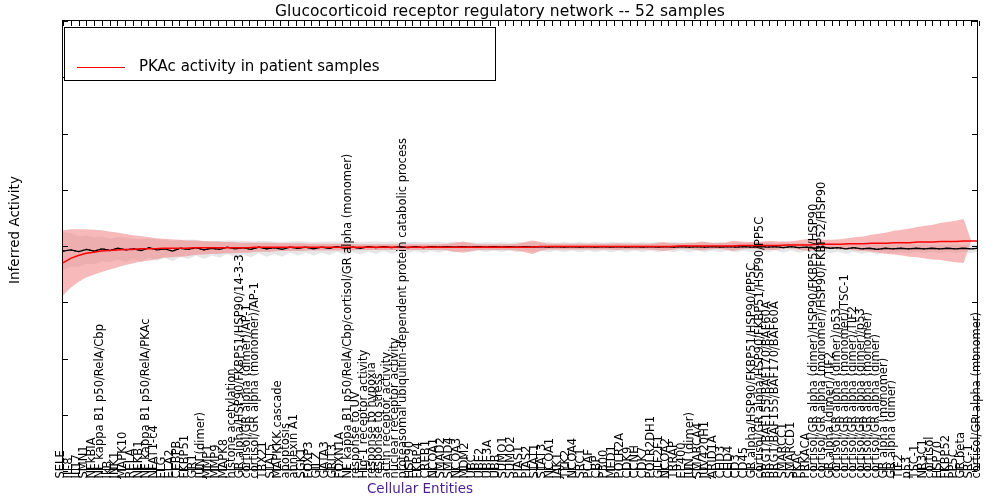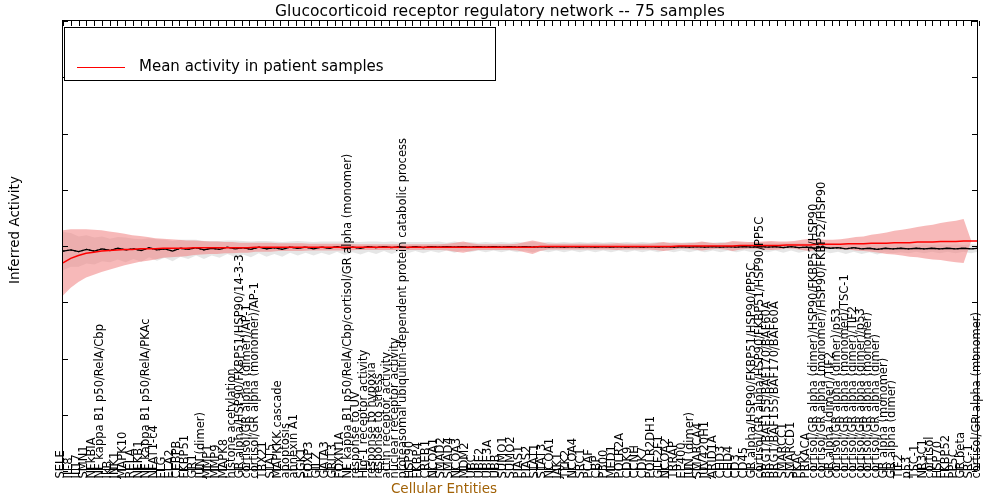--- a/index.html
+++ b/index.html
@@ -6,21 +6,21 @@
   body{width:1000px;height:500px;overflow:hidden;
        font-family:"DejaVu Sans","Liberation Sans",sans-serif;}
   #fig{position:relative;width:1000px;height:500px;background:#fff;}
 
   #title{position:absolute;left:0;top:2px;width:1000px;text-align:center;
          font-size:15.5px;color:#000;letter-spacing:.1px;}
 
   #ylabel{position:absolute;left:-86px;top:222px;width:200px;text-align:center;
           font-size:13.5px;color:#000;transform:rotate(-90deg);}
   #xlabel{position:absolute;left:0;top:480px;width:840px;text-align:center;
-          font-size:13.5px;color:#a16207;margin-left:24px;}
+          font-size:13.5px;color:#4c1d95;}
 
   
   #plot{position:absolute;left:62px;top:20px;width:916px;height:450px;
         border:1.1px solid #000;box-sizing:border-box;overflow:visible;}
   #clip{position:absolute;inset:0;overflow:hidden;}
   #svg{display:block;}
   .ytickmark{position:absolute;left:0;width:5px;height:1px;background:#000;}
   .ytickmarkR{position:absolute;right:0;width:5px;height:1px;background:#000;}
   .xtickmark{position:absolute;bottom:0;width:1px;height:5px;background:#000;}
   .xtickmarkT{position:absolute;top:0;width:1px;height:5px;background:#000;}
@@ -37,21 +37,21 @@
   .lgline{position:absolute;left:12px;top:13px;width:48px;height:0;
           border-top:1.4px solid #000;}
   .lgline.red{border-top-color:#ff0000;}
   .lgtxt{position:absolute;left:74px;top:3px;font-size:15px;color:#000;}
 </style>
 </head>
 <body>
 
 <div id="fig">
 
-  <div id="title">Glucocorticoid receptor regulatory network -- 75 samples</div>
+  <div id="title">Glucocorticoid receptor regulatory network -- 52 samples</div>
 
   <div id="ylabel">Inferred Activity</div>
   <div id="xlabel">Cellular Entities</div>
 
   <div id="plot">
     <div id="clip">
       <svg id="svg" width="916" height="450">
         <polygon id="bandPerm" fill="#c8c8c8" fill-opacity="0.45" stroke="none" points="0.00,210.94 7.83,212.06 15.66,215.44 23.49,214.31 31.32,216.56 39.15,215.44 46.97,217.69 54.80,216.00 62.63,216.56 70.46,217.69 78.29,218.25 86.12,217.13 93.95,218.25 101.78,218.81 109.61,219.94 117.44,218.81 125.26,218.81 133.09,218.81 140.92,219.94 148.75,219.94 156.58,219.94 164.41,219.38 172.24,219.38 180.07,219.94 187.90,220.50 195.73,219.94 203.56,219.94 211.38,220.50 219.21,221.06 227.04,220.50 234.87,219.94 242.70,220.50 250.53,221.06 258.36,220.50 266.19,220.50 274.02,220.50 281.85,220.50 289.68,221.06 297.50,221.06 305.33,220.50 313.16,220.50 320.99,221.06 328.82,220.50 336.65,221.06 344.48,221.06 352.31,221.06 360.14,221.06 367.97,221.06 375.79,220.50 383.62,221.63 391.45,220.50 399.28,221.63 407.11,221.06 414.94,221.63 422.77,221.06 430.60,221.63 438.43,221.06 446.26,221.63 454.09,221.06 461.91,221.63 469.74,221.06 477.57,221.63 485.40,221.06 493.23,221.63 501.06,221.06 508.89,221.63 516.72,221.06 524.55,221.63 532.38,221.06 540.21,221.63 548.03,221.06 555.86,221.63 563.69,221.06 571.52,221.63 579.35,221.06 587.18,221.63 595.01,221.06 602.84,221.63 610.67,221.06 618.50,221.63 626.32,221.06 634.15,221.63 641.98,221.06 649.81,221.63 657.64,221.06 665.47,221.63 673.30,221.06 681.13,221.63 688.96,221.06 696.79,221.63 704.62,221.06 712.44,221.63 720.27,221.63 728.10,221.63 735.93,221.63 743.76,222.19 751.59,222.19 759.42,222.19 767.25,222.19 775.08,222.75 782.91,222.75 790.74,222.75 798.56,222.75 806.39,223.31 814.22,223.31 822.05,223.31 829.88,223.31 837.71,223.31 845.54,223.31 853.37,223.88 861.20,223.31 869.03,223.88 876.85,223.31 884.68,223.88 892.51,223.31 900.34,223.88 908.17,223.31 916.00,223.88 916.00,230.63 908.17,232.31 900.34,230.63 892.51,232.31 884.68,230.63 876.85,232.31 869.03,230.63 861.20,232.31 853.37,230.63 845.54,232.31 837.71,231.19 829.88,232.31 822.05,231.19 814.22,233.44 806.39,231.19 798.56,232.88 790.74,230.63 782.91,232.88 775.08,230.63 767.25,232.31 759.42,230.06 751.59,232.31 743.76,230.06 735.93,231.75 728.10,229.50 720.27,231.75 712.44,229.50 704.62,231.19 696.79,229.50 688.96,231.19 681.13,229.50 673.30,231.19 665.47,229.50 657.64,231.19 649.81,229.50 641.98,231.19 634.15,229.50 626.32,231.19 618.50,229.50 610.67,231.19 602.84,229.50 595.01,231.19 587.18,229.50 579.35,231.19 571.52,229.50 563.69,231.19 555.86,229.50 548.03,231.19 540.21,229.50 532.38,231.19 524.55,229.50 516.72,231.19 508.89,229.50 501.06,231.19 493.23,229.50 485.40,231.19 477.57,229.50 469.74,231.19 461.91,229.50 454.09,231.19 446.26,229.50 438.43,231.19 430.60,229.50 422.77,231.19 414.94,229.50 407.11,231.19 399.28,229.50 391.45,231.75 383.62,229.50 375.79,231.75 367.97,230.06 360.14,232.31 352.31,230.06 344.48,232.31 336.65,230.06 328.82,232.88 320.99,230.06 313.16,232.88 305.33,230.63 297.50,233.44 289.68,231.19 281.85,234.00 274.02,230.63 266.19,234.00 258.36,231.75 250.53,234.56 242.70,231.75 234.87,234.56 227.04,231.75 219.21,235.69 211.38,232.88 203.56,235.69 195.73,232.31 187.90,236.25 180.07,233.44 172.24,236.25 164.41,232.88 156.58,236.81 148.75,234.56 140.92,237.94 133.09,234.56 125.26,237.94 117.44,235.69 109.61,240.19 101.78,236.81 93.95,239.63 86.12,236.25 78.29,240.75 70.46,237.94 62.63,241.31 54.80,238.50 46.97,241.31 39.15,240.19 31.32,243.56 23.49,242.44 15.66,245.81 7.83,245.81 0.00,249.19"></polygon>
         <polygon id="bandPat" fill="#f08080" fill-opacity="0.55" stroke="none" points="0.00,209.25 7.70,208.13 15.39,208.13 23.09,208.13 30.79,208.69 38.49,209.25 46.18,210.38 53.88,211.50 61.58,212.63 69.28,214.31 76.97,214.88 84.67,216.00 92.37,217.13 100.07,217.69 107.76,218.25 115.46,218.81 123.16,219.38 130.86,219.38 138.55,219.94 146.25,220.50 153.95,220.50 161.65,221.06 169.34,221.06 177.04,221.63 184.74,221.63 192.44,221.63 200.13,221.63 207.83,221.63 215.53,222.19 223.23,222.19 230.92,222.19 238.62,222.19 246.32,222.75 254.02,222.75 261.71,222.75 269.41,222.75 277.11,222.75 284.81,222.75 292.50,223.31 300.20,223.31 307.90,223.31 315.60,223.31 323.29,223.31 330.99,223.31 338.69,223.31 346.39,223.31 354.08,223.31 361.78,223.31 369.48,223.31 377.18,223.31 384.87,222.75 392.57,221.63 400.27,220.50 407.97,222.19 415.66,223.31 423.36,223.31 431.06,223.31 438.76,223.31 446.45,223.31 454.15,222.75 461.85,221.06 469.55,219.38 477.24,221.06 484.94,222.75 492.64,222.75 500.34,222.75 508.03,222.75 515.73,222.75 523.43,222.75 531.13,222.75 538.82,222.75 546.52,222.75 554.22,222.19 561.92,222.75 569.61,222.75 577.31,222.75 585.01,222.75 592.71,222.19 600.40,221.06 608.10,222.19 615.80,222.19 623.50,222.19 631.19,221.63 638.89,220.50 646.59,221.63 654.29,222.19 661.98,221.63 669.68,219.94 677.38,220.50 685.08,221.06 692.77,221.06 700.47,220.50 708.17,219.94 715.87,220.50 723.56,220.50 731.26,219.94 738.96,218.81 746.66,217.69 754.35,218.25 762.05,218.81 769.75,218.81 777.45,218.25 785.14,217.13 792.84,216.00 800.54,215.44 808.24,213.75 815.93,212.63 823.63,211.50 831.33,209.81 839.03,208.69 846.72,207.56 854.42,205.88 862.12,204.75 869.82,203.63 877.51,201.94 885.21,200.81 892.91,199.69 900.61,198.00 908.30,219.94 916.00,219.94 916.00,219.94 908.30,219.94 900.61,241.88 892.91,241.31 885.21,240.19 877.51,239.06 869.82,238.50 862.12,237.38 854.42,236.25 846.72,235.69 839.03,234.56 831.33,233.44 823.63,232.88 815.93,231.75 808.24,230.63 800.54,230.06 792.84,229.50 785.14,228.38 777.45,228.38 769.75,227.81 762.05,227.81 754.35,228.38 746.66,230.06 738.96,228.94 731.26,227.81 723.56,227.25 715.87,228.38 708.17,228.94 700.47,228.38 692.77,227.81 685.08,227.81 677.38,228.38 669.68,230.06 661.98,228.38 654.29,227.81 646.59,228.38 638.89,229.50 631.19,228.38 623.50,227.81 615.80,227.81 608.10,228.94 600.40,230.06 592.71,228.94 585.01,228.38 577.31,228.38 569.61,228.38 561.92,228.38 554.22,228.94 546.52,228.38 538.82,228.38 531.13,228.38 523.43,228.38 515.73,228.38 508.03,228.38 500.34,228.38 492.64,228.38 484.94,228.38 477.24,230.06 469.55,232.88 461.85,231.19 454.15,229.50 446.45,228.94 438.76,228.94 431.06,228.94 423.36,228.94 415.66,228.94 407.97,230.06 400.27,231.75 392.57,230.63 384.87,229.50 377.18,228.94 369.48,228.94 361.78,228.94 354.08,228.94 346.39,228.94 338.69,228.94 330.99,228.94 323.29,228.94 315.60,228.94 307.90,228.94 300.20,228.94 292.50,228.94 284.81,229.50 277.11,229.50 269.41,229.50 261.71,229.50 254.02,229.50 246.32,229.50 238.62,230.06 230.92,230.06 223.23,230.06 215.53,230.06 207.83,230.63 200.13,230.63 192.44,230.63 184.74,231.75 177.04,231.75 169.34,232.31 161.65,232.31 153.95,232.88 146.25,232.88 138.55,233.44 130.86,234.00 123.16,235.13 115.46,235.69 107.76,236.25 100.07,236.81 92.37,238.50 84.67,239.63 76.97,240.75 69.28,242.44 61.58,244.13 53.88,246.38 46.18,248.63 38.49,250.88 30.79,253.69 23.09,256.50 15.39,261.00 7.70,266.63 0.00,274.50"></polygon>
         <polyline id="linePerm" fill="none" stroke="#000000" stroke-width="1.3" points="0.00,230.06 7.83,228.94 15.66,230.63 23.49,228.38 31.32,230.06 39.15,227.81 46.97,229.50 54.80,227.25 62.63,228.94 70.46,227.81 78.29,229.50 86.12,226.69 93.95,228.94 101.78,227.81 109.61,230.06 117.44,227.25 125.26,228.38 133.09,226.69 140.92,228.94 148.75,227.25 156.58,228.38 164.41,226.13 172.24,227.81 180.07,226.69 187.90,228.38 195.73,226.13 203.56,227.81 211.38,226.69 219.21,228.38 227.04,226.13 234.87,227.25 242.70,226.13 250.53,227.81 258.36,226.13 266.19,227.25 274.02,225.56 281.85,227.25 289.68,226.13 297.50,227.25 305.33,225.56 313.16,226.69 320.99,225.56 328.82,226.69 336.65,225.56 344.48,226.69 352.31,225.56 360.14,226.69 367.97,225.56 375.79,226.13 383.62,225.56 391.45,226.13 399.28,225.56 407.11,226.13 414.94,225.56 422.77,226.13 430.60,225.56 438.43,226.13 446.26,225.56 454.09,226.13 461.91,225.56 469.74,226.13 477.57,225.56 485.40,226.13 493.23,225.56 501.06,226.13 508.89,225.56 516.72,226.13 524.55,225.56 532.38,226.13 540.21,225.56 548.03,226.13 555.86,225.56 563.69,226.13 571.52,225.56 579.35,226.13 587.18,225.56 595.01,226.13 602.84,225.56 610.67,226.13 618.50,225.56 626.32,226.13 634.15,225.56 641.98,226.13 649.81,225.56 657.64,226.13 665.47,225.56 673.30,226.13 681.13,225.56 688.96,226.13 696.79,225.56 704.62,226.13 712.44,225.56 720.27,226.69 728.10,225.56 735.93,226.69 743.76,226.13 751.59,227.25 759.42,226.13 767.25,227.25 775.08,226.69 782.91,227.81 790.74,226.69 798.56,227.81 806.39,227.25 814.22,228.38 822.05,227.25 829.88,227.81 837.71,227.25 845.54,227.81 853.37,227.25 861.20,227.81 869.03,227.25 876.85,227.81 884.68,227.25 892.51,227.81 900.34,227.25 908.17,227.81 916.00,227.25"></polyline>
@@ -439,16 +439,16 @@
       <div class="xl" style="left: 888.949px; bottom: -8px;">FKBP52</div>
       <div class="xl" style="left: 896.712px; bottom: -8px;">PP5C</div>
       <div class="xl" style="left: 904.475px; bottom: -8px;">GR beta</div>
       <div class="xl" style="left: 912.237px; bottom: -8px;">SRC-1</div>
       <div class="xl" style="left: 920px; bottom: -8px;">cortisol/GR alpha (monomer)</div>
     </div>
 
   <div id="legend">
     <div class="lgrow" style="top:26px">
       <span class="lgline red"></span>
-      <span class="lgtxt">Mean activity in patient samples</span>
+      <span class="lgtxt">PKAc activity in patient samples</span>
     </div>
   </div>
 </div>
 
 </body></html>

